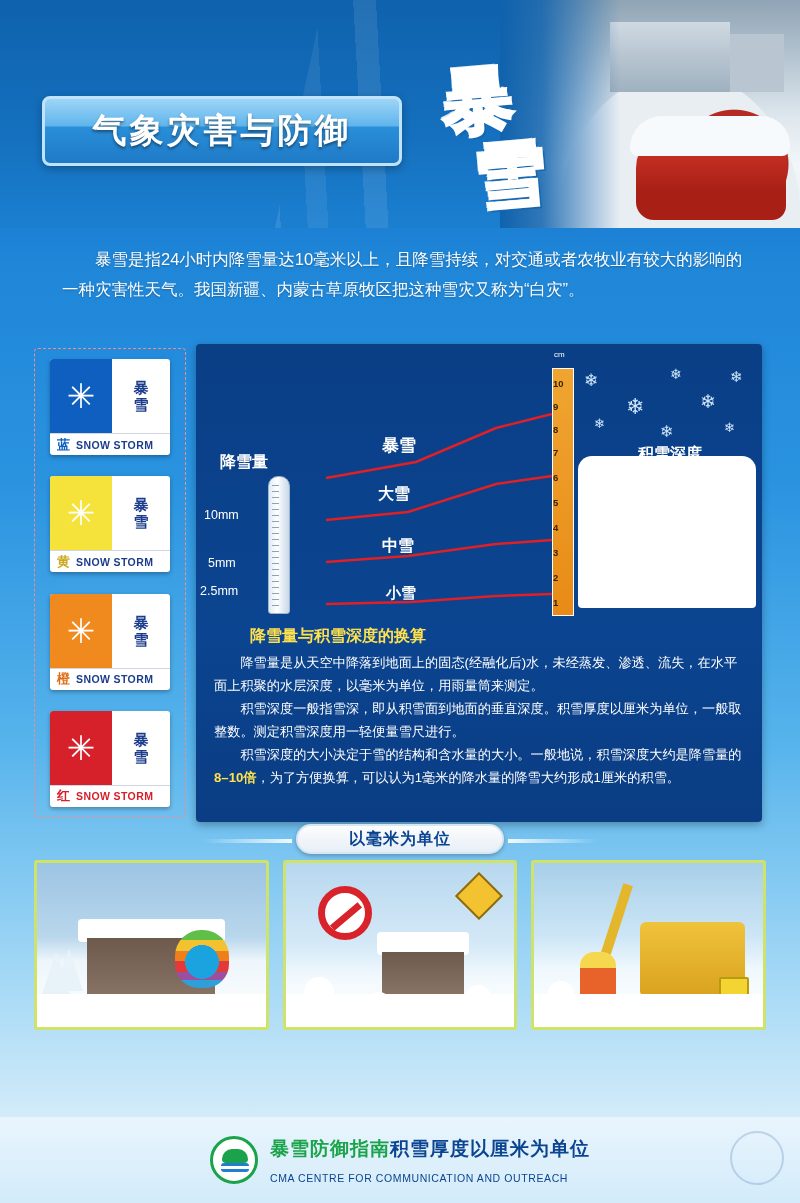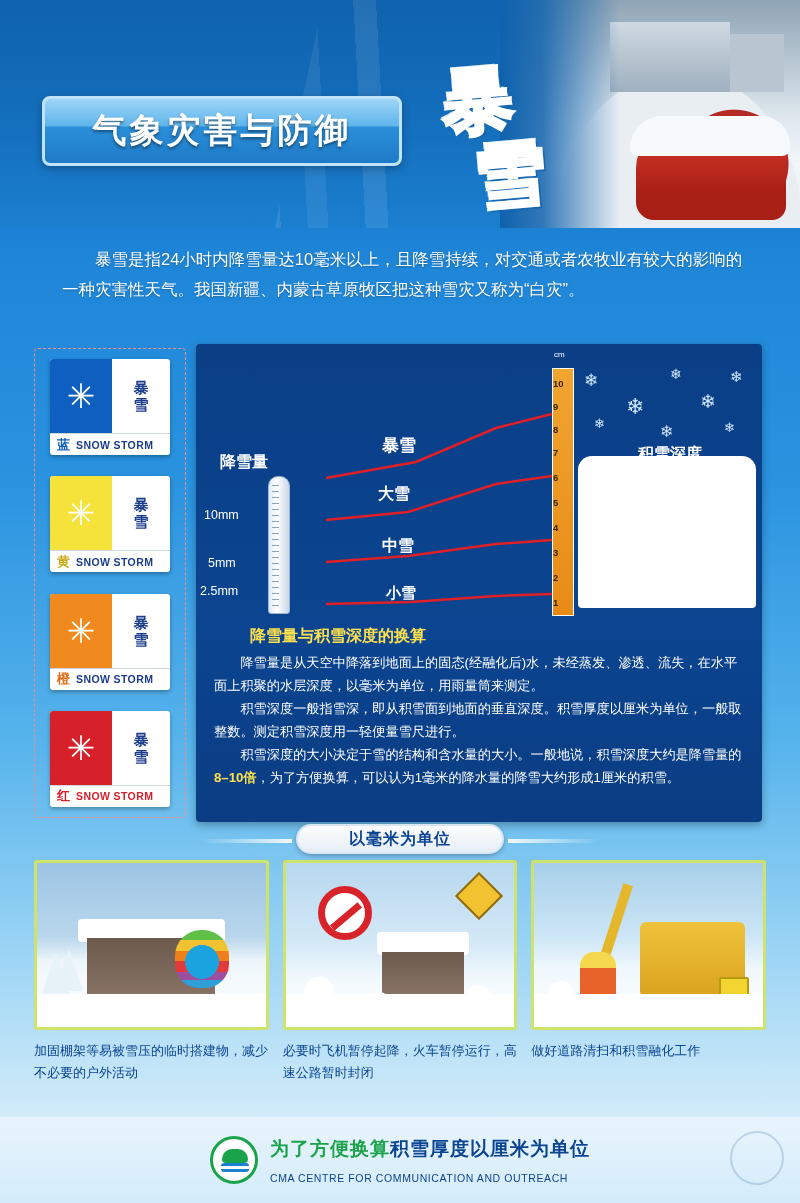--- a/index.html
+++ b/index.html
@@ -462,30 +462,25 @@
     <div class="pbox pb3">
       <div class="arm"></div>
       <div class="truck"></div>
       <div class="worker"></div>
       <div class="ylwsign"></div>
       <div class="snowball" style="left:6%; bottom:12%; width:26px; height:26px;"></div>
       <div class="ground"></div>
     </div>
   </div>
 
-  <div class="captions">
-    <div class="cap">加固棚架等易被雪压的临时搭建物，减少不必要的户外活动</div>
-    <div class="cap">必要时飞机暂停起降，火车暂停运行，高速公路暂时封闭</div>
-    <div class="cap">做好道路清扫和积雪融化工作</div>
-  </div>
 
   <div class="footer">
     <div class="logo"></div>
     <div class="f-text">
       <div class="cn">
-        <b>为了方便换算</b><span>积雪厚度以厘米为单位</span>
+        <b>暴雪防御指南</b><span>积雪厚度以厘米为单位</span>
       </div>
       <div class="en">CMA CENTRE FOR COMMUNICATION AND OUTREACH</div>
     </div>
     <div class="wmark"></div>
   </div>
 
 </div>
 
 </body></html>

